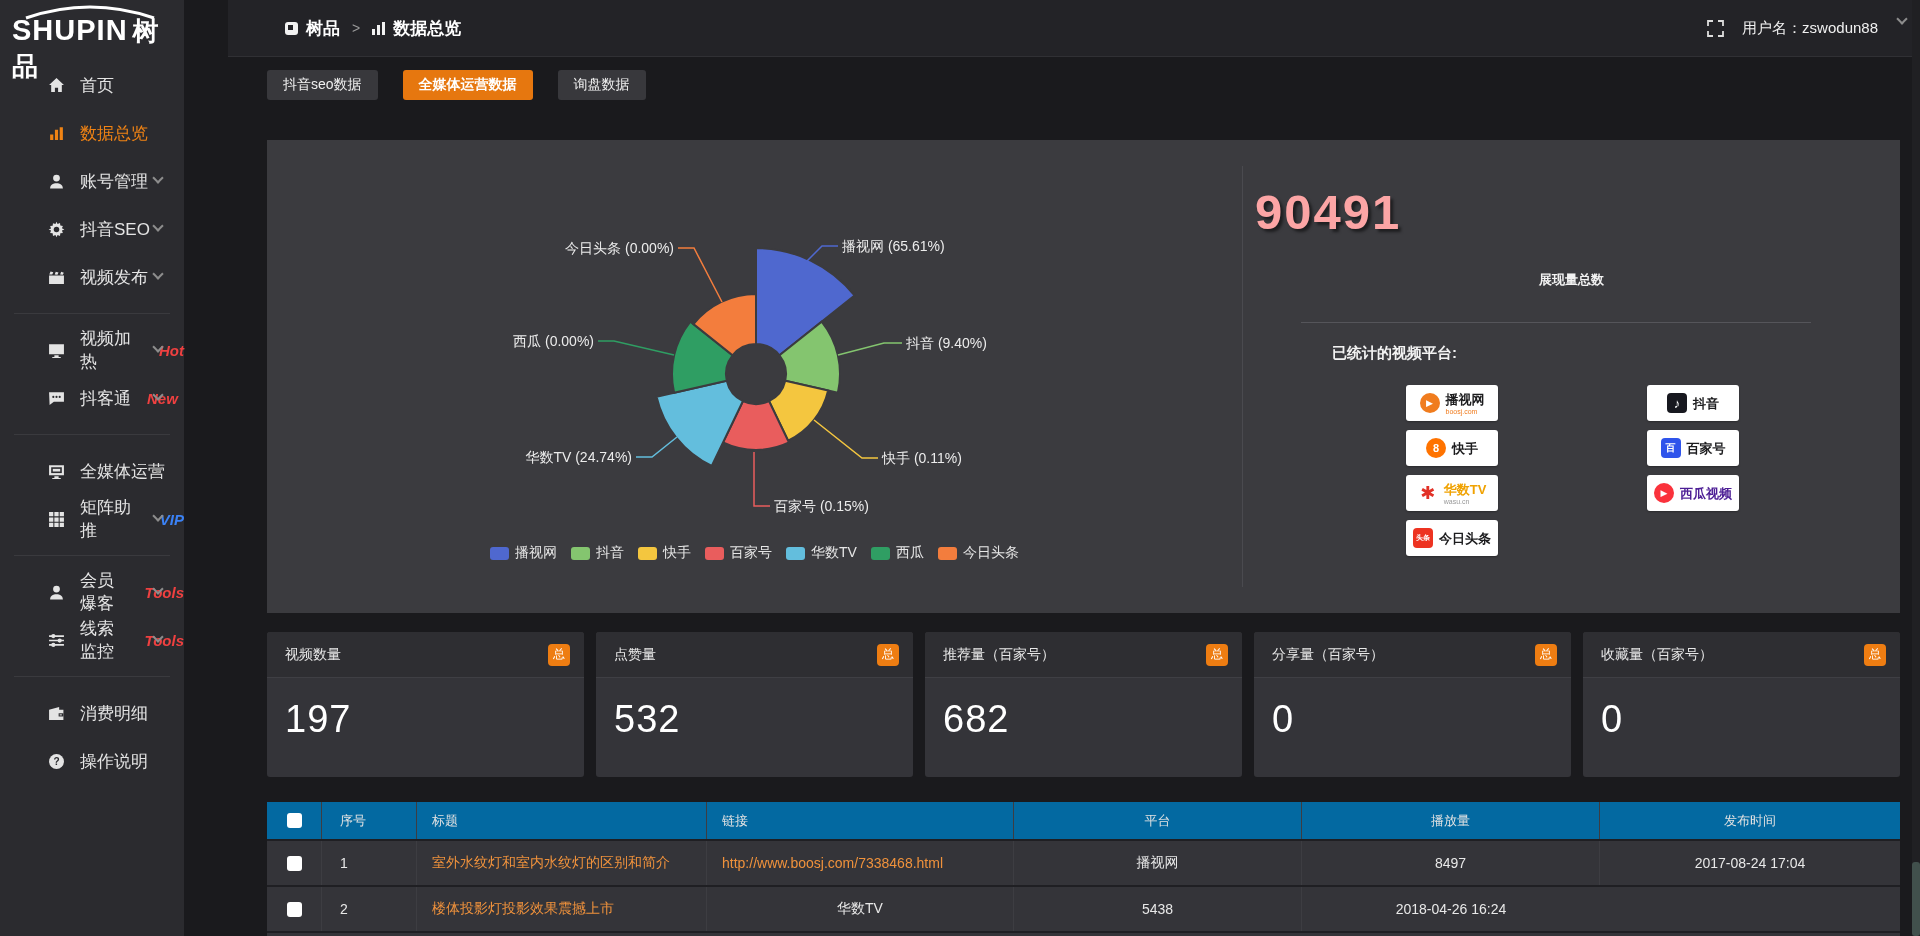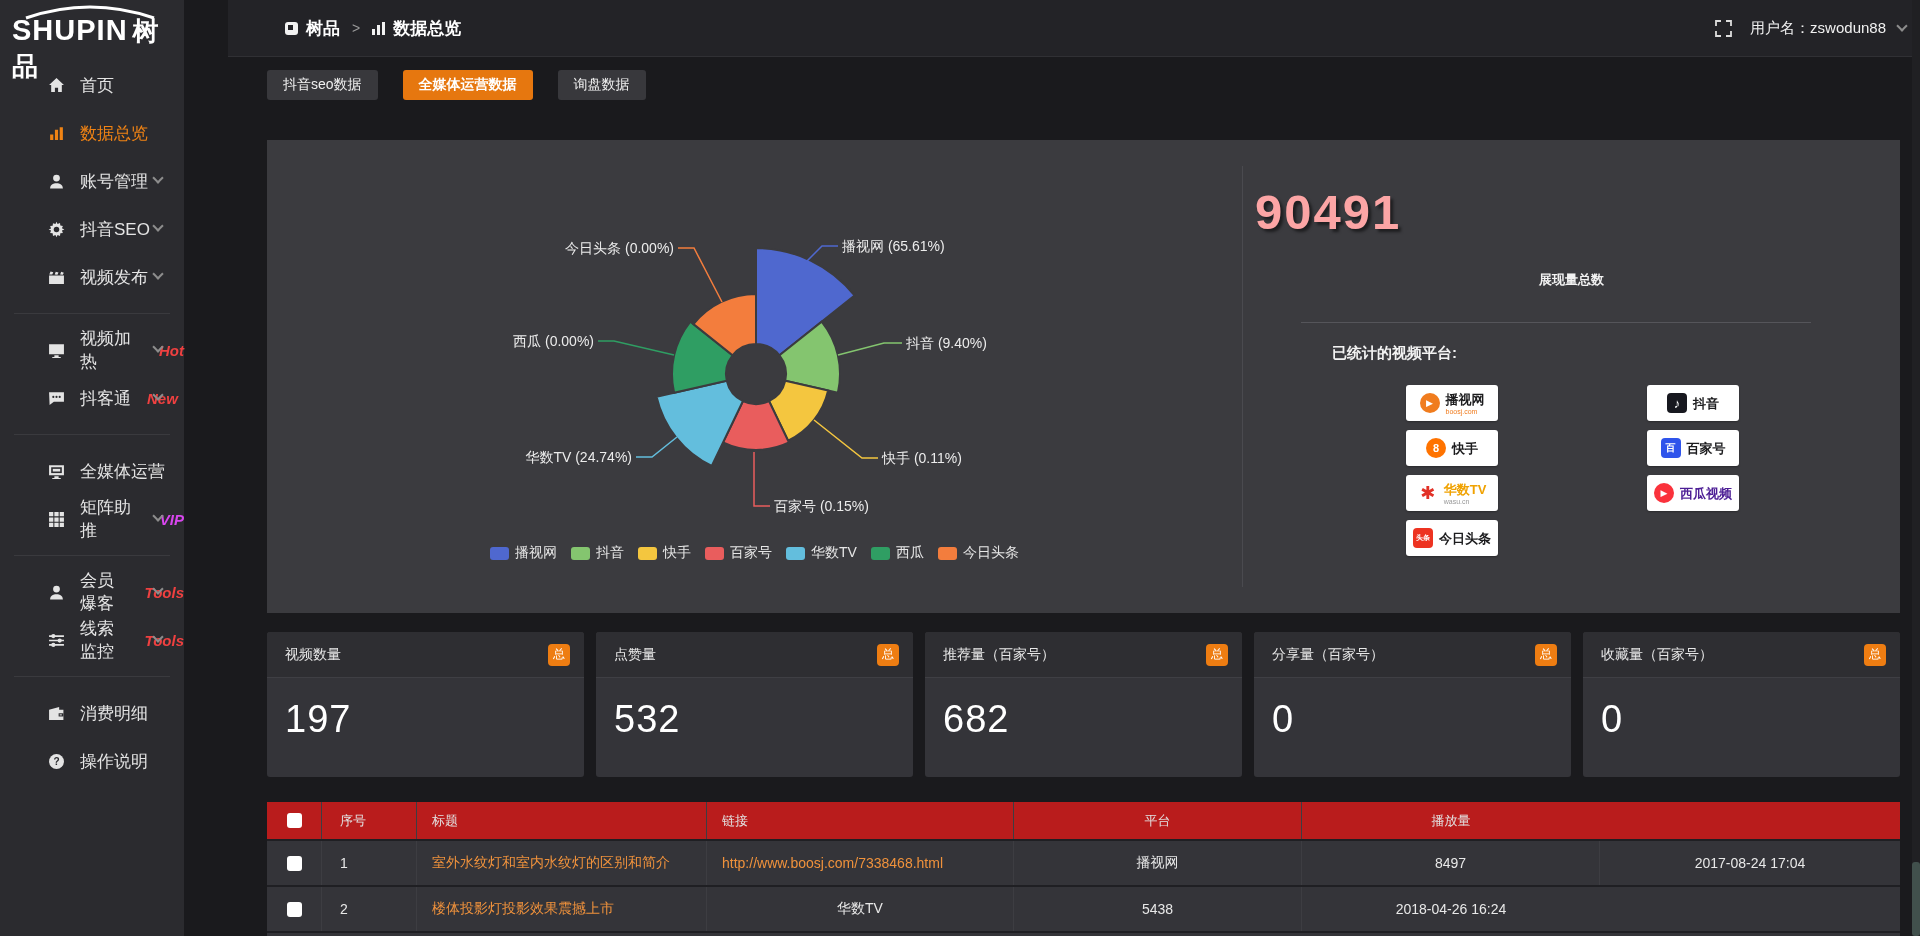--- a/index.html
+++ b/index.html
@@ -26,21 +26,21 @@
   .crumbs{display:flex;align-items:center;margin-left:57px;gap:8px;}
   .crumb-ico{width:13px;height:13px;background:#f2f2f2;border-radius:3px;position:relative;}
   .crumb-ico:after{content:"";position:absolute;left:3px;top:3px;width:5px;height:5px;background:#232327;}
   .crumb-txt{font-size:17px;font-weight:bold;color:#fff;cursor:pointer;}
   .crumb-sep{color:#9a9a9a;font-size:14px;margin:0 4px;}
   .bars{display:flex;align-items:flex-end;gap:2px;height:13px;}
   .bars i{width:3px;background:#f2f2f2;display:block;}
   .top-right{margin-left:auto;display:flex;align-items:center;gap:18px;padding-right:14px;}
   .fs-ico{width:17px;height:17px;cursor:pointer;}
   .fs-ico path{stroke:#ddd;stroke-width:1.8;fill:none;}
-  .user{display:flex;align-items:center;gap:12px;font-size:15px;color:#f0f0f0;cursor:pointer;}
+  .user{display:flex;align-items:flex-start;gap:20px;font-size:15px;color:#f0f0f0;cursor:pointer;}
   .user .chev{position:static;margin-top:-4px;transform:rotate(45deg);}
 
   
   .tabs{position:absolute;left:267px;top:70px;display:flex;gap:25px;}
   .tab{height:30px;padding:0 16px;display:flex;align-items:center;background:#38383c;color:#f0f0f0;font-size:14px;border-radius:3px;cursor:pointer;}
   .tab.active{background:#e6770f;color:#fff;font-weight:bold;}
 
   
   .panel{position:absolute;left:267px;top:140px;width:1633px;height:473px;background:#3b3b3f;}
   .chart-area{position:absolute;left:0;top:0;width:975px;height:473px;}
@@ -63,21 +63,21 @@
   .stats{position:absolute;left:267px;top:632px;width:1633px;display:flex;gap:12px;}
   .card{width:317px;height:145px;background:#343439;border-radius:3px;overflow:hidden;}
   .card-head{height:46px;background:#2e2e32;border-bottom:1px solid #3f3f44;display:flex;align-items:center;padding:0 14px 0 18px;}
   .card-title{font-size:14px;color:#e8e8e8;}
   .card-badge{margin-left:auto;width:22px;height:22px;background:#ee7d12;color:#fff;font-size:12px;border-radius:4px;display:flex;align-items:center;justify-content:center;cursor:pointer;}
   .card-val{padding:20px 0 0 18px;font-size:38px;color:#fff;letter-spacing:1px;}
 
   
   .table{position:absolute;left:267px;top:802px;width:1633px;}
   .trow{display:grid;grid-template-columns:55px 95px 290px 307px 288px 298px 1fr;background:#343439;}
-  .trow.head{background:#b91c1c;height:37px;}
+  .trow.head{background:#0369a1;height:37px;}
   .trow.body{height:46px;border-top:2px solid #1f1f23;}
   .cell{display:flex;align-items:center;border-right:1px solid #3d3d42;font-size:14px;color:#e8e8e8;overflow:hidden;white-space:nowrap;}
   .cell:last-child{border-right:none;}
   .cell.c{justify-content:center;}
   .cell.pl18{padding-left:18px;}
   .cell.pl15{padding-left:15px;}
   .trow.head .cell{font-size:13px;color:#e2e2e2;}
   .cbx{width:15px;height:15px;background:#fff;border-radius:3px;margin:0 auto;cursor:pointer;}
   .t-orange{color:#f0923c;cursor:pointer;}
 
@@ -160,21 +160,21 @@
             <path d="M4.5 5.5h7v2.5h-7z"></path>
           </svg>
           <span>全媒体运营</span>
           <span class="chev"></span>
         </div>
         <div class="nav-item">
           <svg viewBox="0 0 16 16" class="icn">
             <path d="M1 1h4v4H1zM6 1h4v4H6zM11 1h4v4h-4zM1 6h4v4H1zM6 6h4v4H6zM11 6h4v4h-4zM1 11h4v4H1zM6 11h4v4H6zM11 11h4v4h-4z"></path>
           </svg>
           <span>矩阵助推</span>
-          <span class="nav-badge" style="color: #d946ef;">VIP</span>
+          <span class="nav-badge" style="color: #3b82f6;">VIP</span>
           <span class="chev"></span>
         </div>
         <div class="nav-div"></div>
         <div class="nav-item">
           <svg viewBox="0 0 16 16" class="icn">
             <path d="M8 8a3.2 3.2 0 1 0 0-6.4A3.2 3.2 0 0 0 8 8zM2 14.5c0-3.2 2.7-4.8 6-4.8s6 1.6 6 4.8z"></path>
           </svg>
           <span>会员爆客</span>
           <span class="nav-badge" style="color: rgb(239, 64, 64);">Tools</span>
           <span class="chev"></span>
@@ -374,20 +374,21 @@
   <div class="table" id="table">
       <div class="trow head">
         <div class="cell c">
           <span class="cbx"></span>
         </div>
         <div class="cell pl18">序号</div>
         <div class="cell pl15">标题</div>
         <div class="cell pl15">链接</div>
         <div class="cell c">平台</div>
         <div class="cell c">播放量</div>
+        <div class="cell c">发布时间</div>
       </div>
       <div class="trow body">
         <div class="cell c">
           <span class="cbx"></span>
         </div>
         <div class="cell pl18">1</div>
         <div class="cell pl15">
           <span class="t-orange">室外水纹灯和室内水纹灯的区别和简介</span>
         </div>
         <div class="cell pl15">

